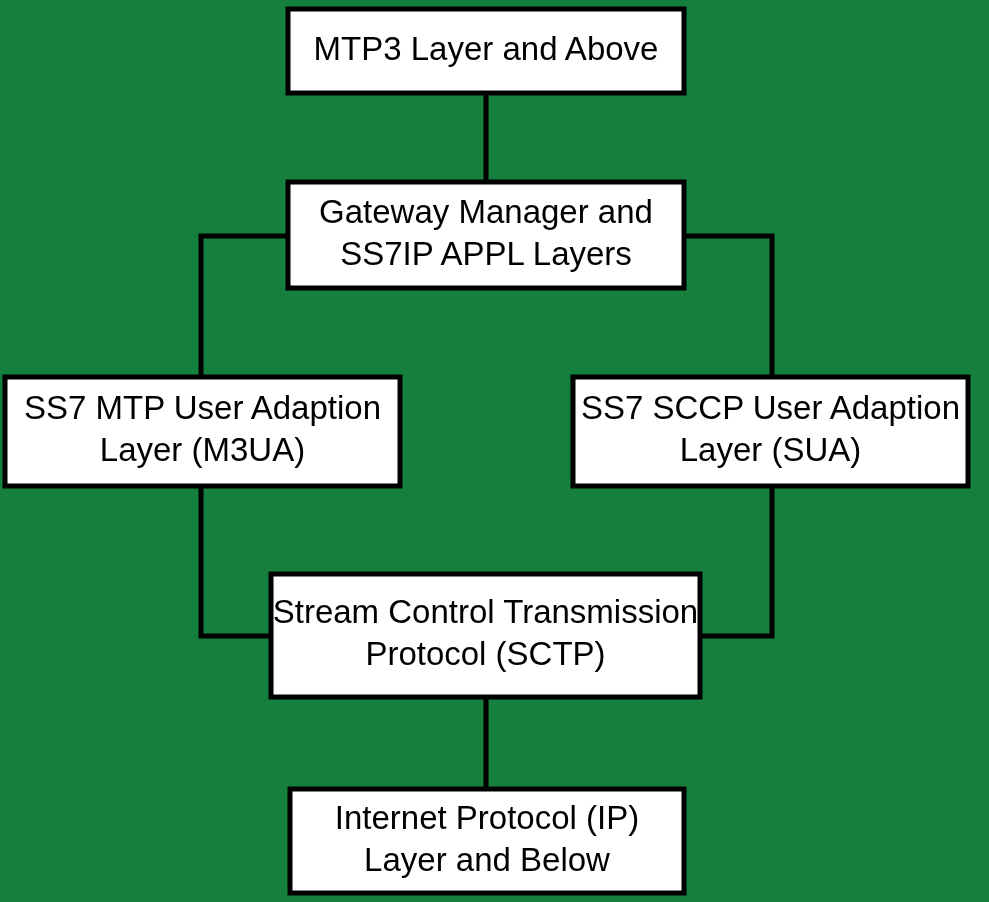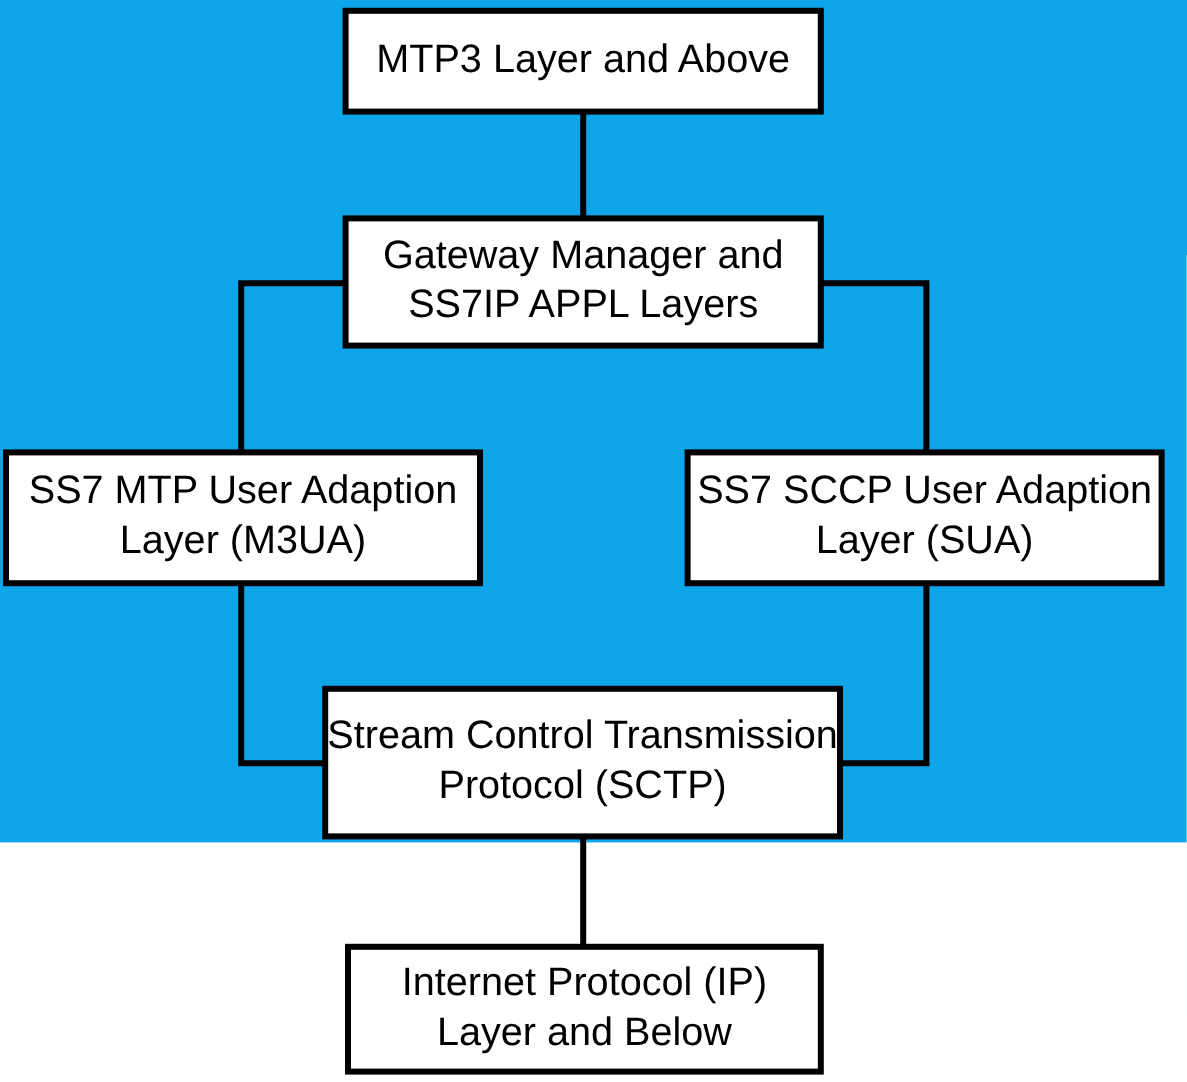--- a/index.html
+++ b/index.html
@@ -11,22 +11,22 @@
   body {
     width: 989px;
     height: 902px;
     font-family: "Liberation Sans", sans-serif;
     color: #000000;
     overflow: hidden;
   }
   #diagram-root {
     position: relative;
     width: 989px;
-    height: 702px;
-    background: #0ea5e9;
+    height: 902px;
+    background: #15803d;
   }
   svg#diagram-svg {
     display: block;
     width: 989px;
     height: 902px;
   }
   .node-rect {
     fill: #ffffff;
     stroke: #000000;
     stroke-width: 5;

